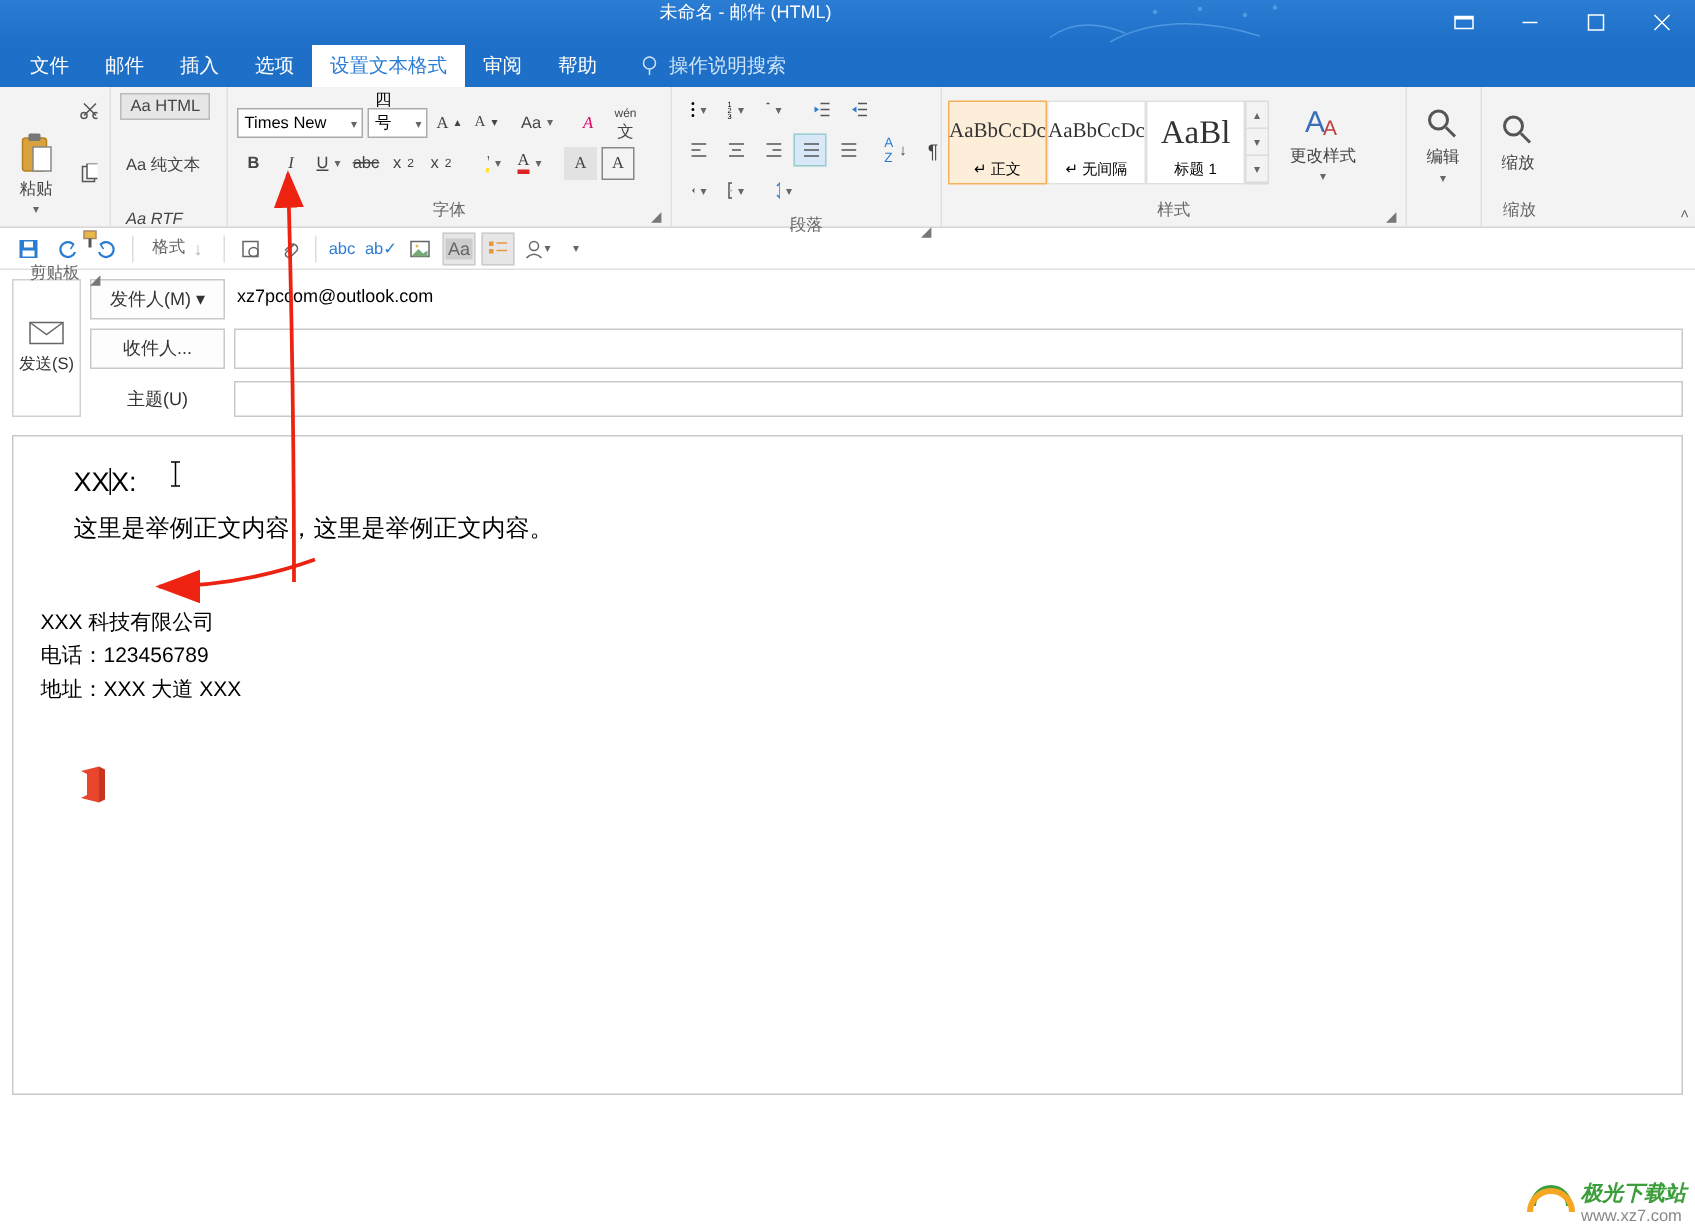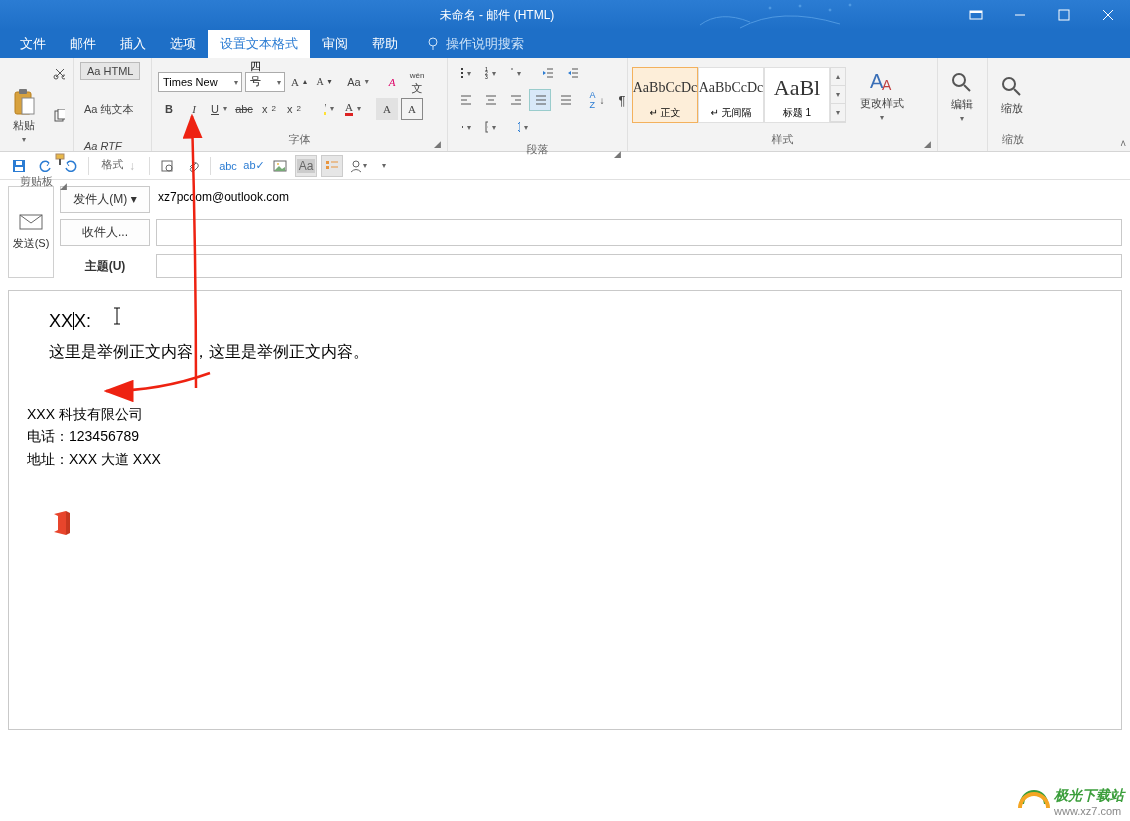--- a/index.html
+++ b/index.html
@@ -1,18 +1,18 @@
 <!DOCTYPE html>
 <html><head>
 <meta charset="utf-8">
 <style>
 * { margin:0; padding:0; box-sizing:border-box; font-family:"Microsoft YaHei","Segoe UI",sans-serif; }
 body { width:1130px; height:821px; background:#fff; overflow:hidden; position:relative; }
 
-.title-bar { height:30px; background:linear-gradient(to bottom,#2b7cd3,#1e6fc7); display:flex; align-items:center; color:#fff; font-size:12px; position:relative; }
+.title-bar { height:30px; background:linear-gradient(to bottom,#2b7cd3,#1e6fc7); display:flex; color:#fff; font-size:12px; position:relative; }
 .title-bar .title-text { flex:1; text-align:center; }
 .title-bar .win-controls { display:flex; }
 .title-bar .win-btn { width:44px; height:30px; display:flex; align-items:center; justify-content:center; color:#fff; font-size:10px; cursor:pointer; }
 .title-bar .deco { position:absolute; right:240px; top:0; height:30px; display:flex; align-items:center; opacity:.6; }
 
 .ribbon-tabs { height:28px; background:#1e6fc7; display:flex; align-items:end; padding-left:8px; color:#fff; font-size:13px; }
 .ribbon-tab { padding:5px 12px; cursor:pointer; }
 .ribbon-tab.active { background:#fff; color:#2b7cd3; }
 .help-search { display:flex; align-items:center; gap:6px; margin-left:8px; padding:5px 8px; color:#cfe4f8; }
 
@@ -42,21 +42,21 @@
 .qat .q.hl { background:#e6e6e6; border:1px solid #ccc;}
 .qat .sep{ width:1px; height:18px; background:#ddd; margin:0 2px;}
 
 .compose-head { display:flex; padding:6px 8px; gap:6px; }
 .send-col { width:46px; border:1px solid #d0d0d0; display:flex; flex-direction:column; align-items:center; justify-content:center; gap:6px; padding:6px 0; cursor:pointer;}
 .send-col .lbl{font-size:11px; color:#333; text-align:center; line-height:14px;}
 .fields { flex:1; display:flex; flex-direction:column; gap:6px;}
 .frow { display:flex; gap:6px; align-items:stretch;}
 .fbtn{ width:90px; border:1px solid #c9c9c9; background:#fdfdfd; display:flex; align-items:center; justify-content:center; font-size:12px; color:#333; cursor:pointer; padding:4px 2px;}
 .finput{ flex:1; border:1px solid #c9c9c9; padding:4px 6px; font-size:12px; min-height:24px; }
-.subj-row{ display:flex; gap:6px; align-items:center; margin-top:2px;font-weight:bold;}
+.subj-row{ display:flex; gap:6px; align-items:center; margin-top:2px;}
 .subj-lbl{ width:90px; text-align:center; font-size:12px; color:#333;}
 
 .mail-body { margin:6px 8px; border:1px solid #c9c9c9; height:440px; padding:18px 40px; font-family:"Times New Roman","SimSun",serif; font-size:16px; color:#000; position:relative;}
 .mail-body p{ margin-bottom:10px;}
 .sig{ font-size:14px; margin-top:40px; line-height:1.6;}
 .office-logo{ margin-top:40px; }
 .cursor-caret{ display:inline-block; width:1px; height:18px; background:#000; vertical-align:middle; position:relative; top:-2px;}
 
 .arrow1{position:absolute; pointer-events:none;}
 .watermark{ position:absolute; right:6px; bottom:4px; display:flex; align-items:center; gap:4px; font-size:14px; font-style:italic;}

